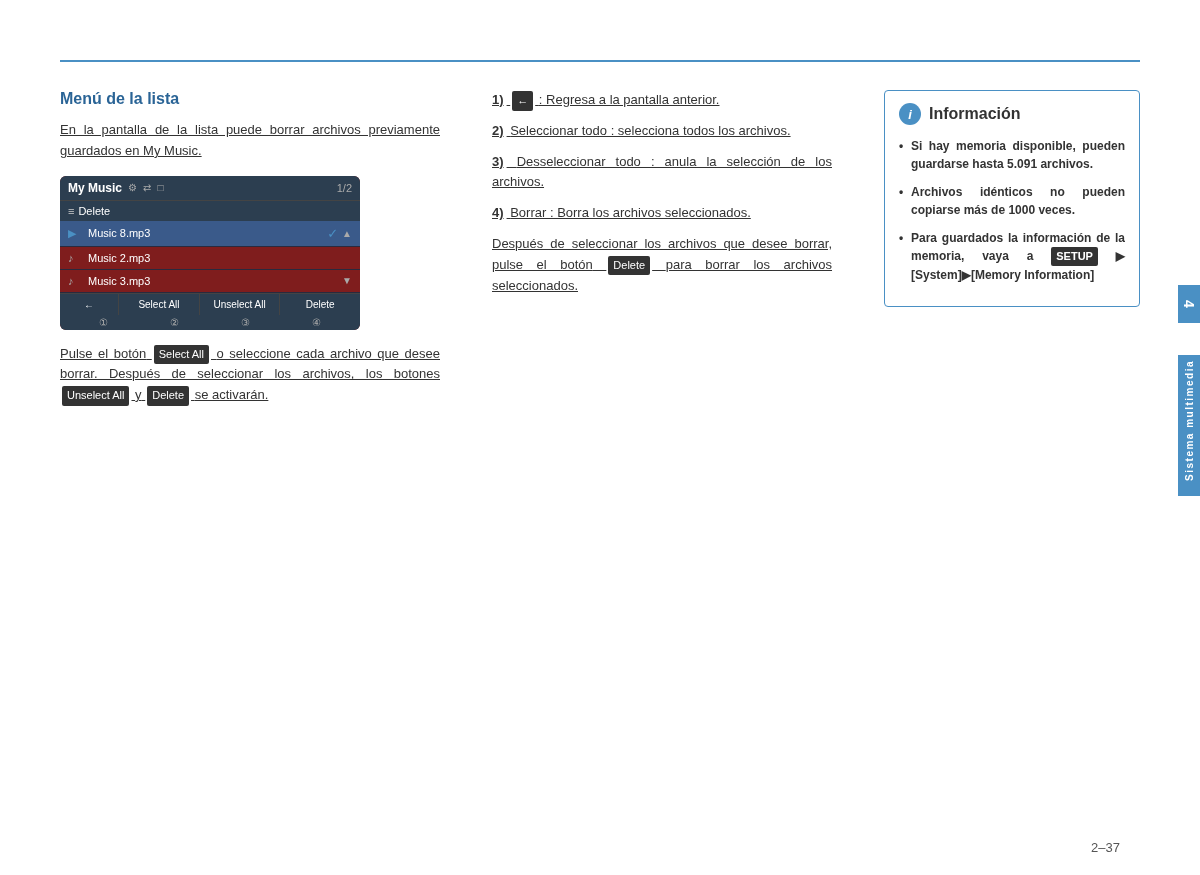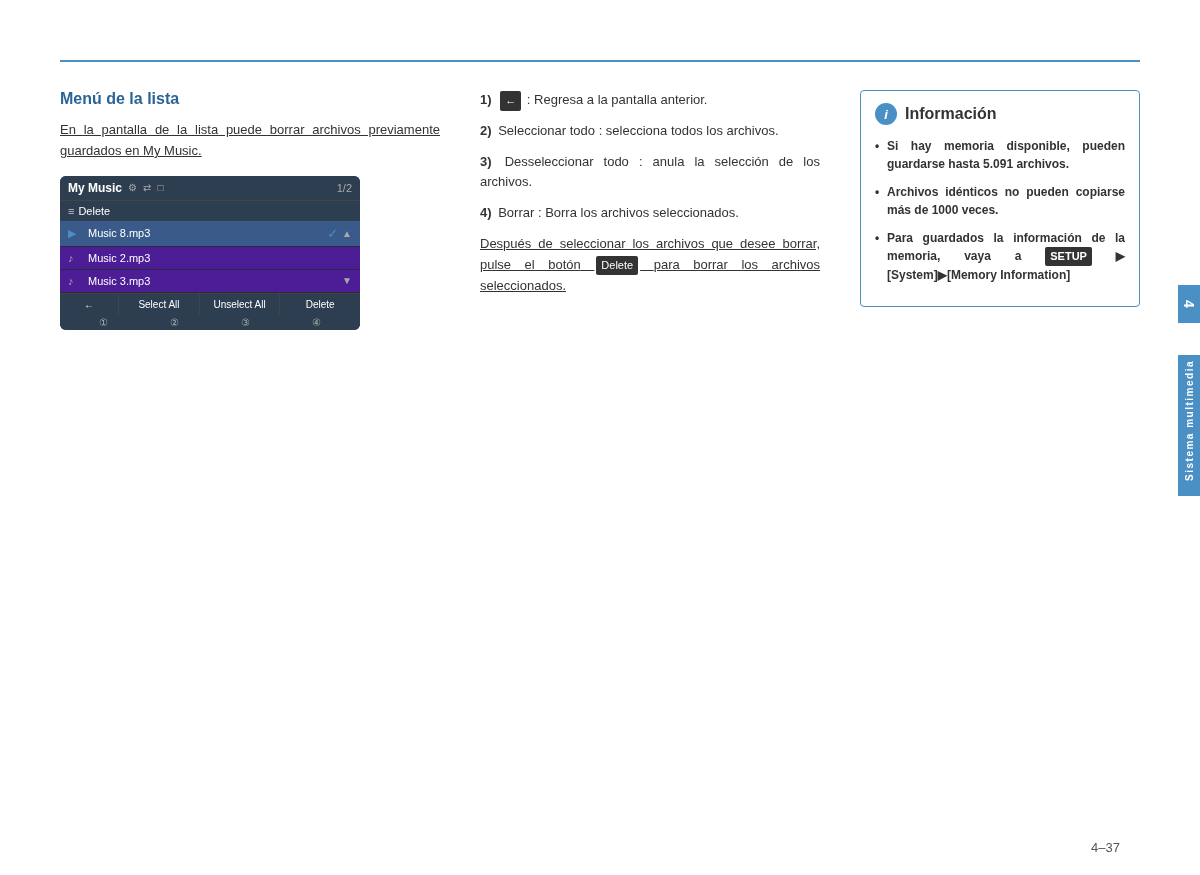--- a/index.html
+++ b/index.html
@@ -23,21 +23,21 @@
     }
 
     
     .main-content {
       position: absolute;
       top: 90px;
       left: 60px;
       right: 60px;
       bottom: 40px;
       display: flex;
-      gap: 0;
+      gap: 12px;
     }
 
     
     .left-col {
       width: 400px;
       flex-shrink: 0;
       padding-right: 20px;
     }
 
     
@@ -66,21 +66,21 @@
       font-size: 13px;
       line-height: 1.6;
       color: #333;
       text-align: justify;
       margin-bottom: 14px;
       text-decoration: underline;
     }
 
     
     .screen-mockup {
-      background: #4c1d95;
+      background: #7f1d1d;
       border-radius: 6px;
       overflow: hidden;
       width: 300px;
       margin-bottom: 14px;
     }
 
     .screen-header {
       background: #2c3e50;
       padding: 5px 8px;
       display: flex;
@@ -225,20 +225,21 @@
       list-style: none;
       padding: 0;
     }
 
     .numbered-list li {
       font-size: 13px;
       color: #333;
       margin-bottom: 10px;
       text-align: justify;
       line-height: 1.6;
+      text-decoration: underline;
     }
 
     .num-label {
       font-weight: bold;
       margin-right: 3px;
     }
 
     
     .info-box {
       border: 1px solid #4a90c4;
@@ -414,20 +415,29 @@
       </div>
 
       <div class="footer-numbers">
         <span class="footer-num">①</span>
         <span class="footer-num">②</span>
         <span class="footer-num">③</span>
         <span class="footer-num">④</span>
       </div>
     </div>
 
+    <p class="section-text">
+      <span>Pulse el botón</span>
+      <span class="inline-btn dark">Select All</span>
+      <span>o seleccione cada archivo que desee borrar. Después de seleccionar los archivos, los botones</span>
+      <span class="inline-btn dark">Unselect All</span>
+      <span>y</span>
+      <span class="inline-btn dark">Delete</span>
+      <span>se activarán.</span>
+    </p>
   </div>
 
   <div class="mid-col">
     <ul class="numbered-list">
       <li>
         <span class="num-label">1)</span>
         <span class="inline-btn dark">←</span>
         <span> : Regresa a la pantalla anterior.</span>
       </li>
       <li>
@@ -474,13 +484,13 @@
 </div>
 
 <div class="chapter-tab">
   <span class="chapter-num">4</span>
 </div>
 
 <div class="chapter-label">
   <span>Sistema multimedia</span>
 </div>
 
-<div class="page-number">4–37</div>
+<div class="page-number">2–37</div>
 
 </body></html>

